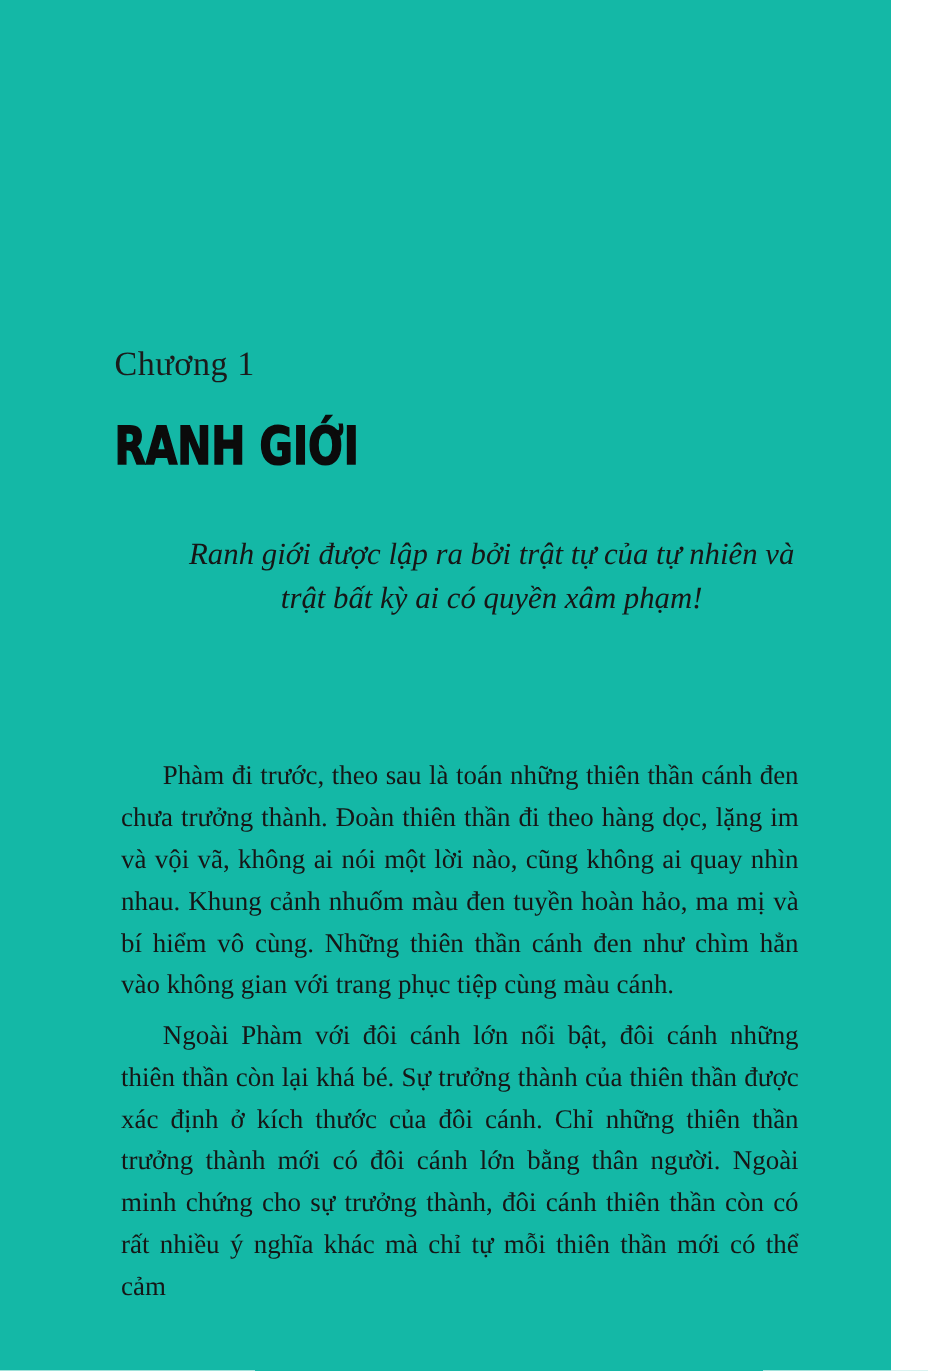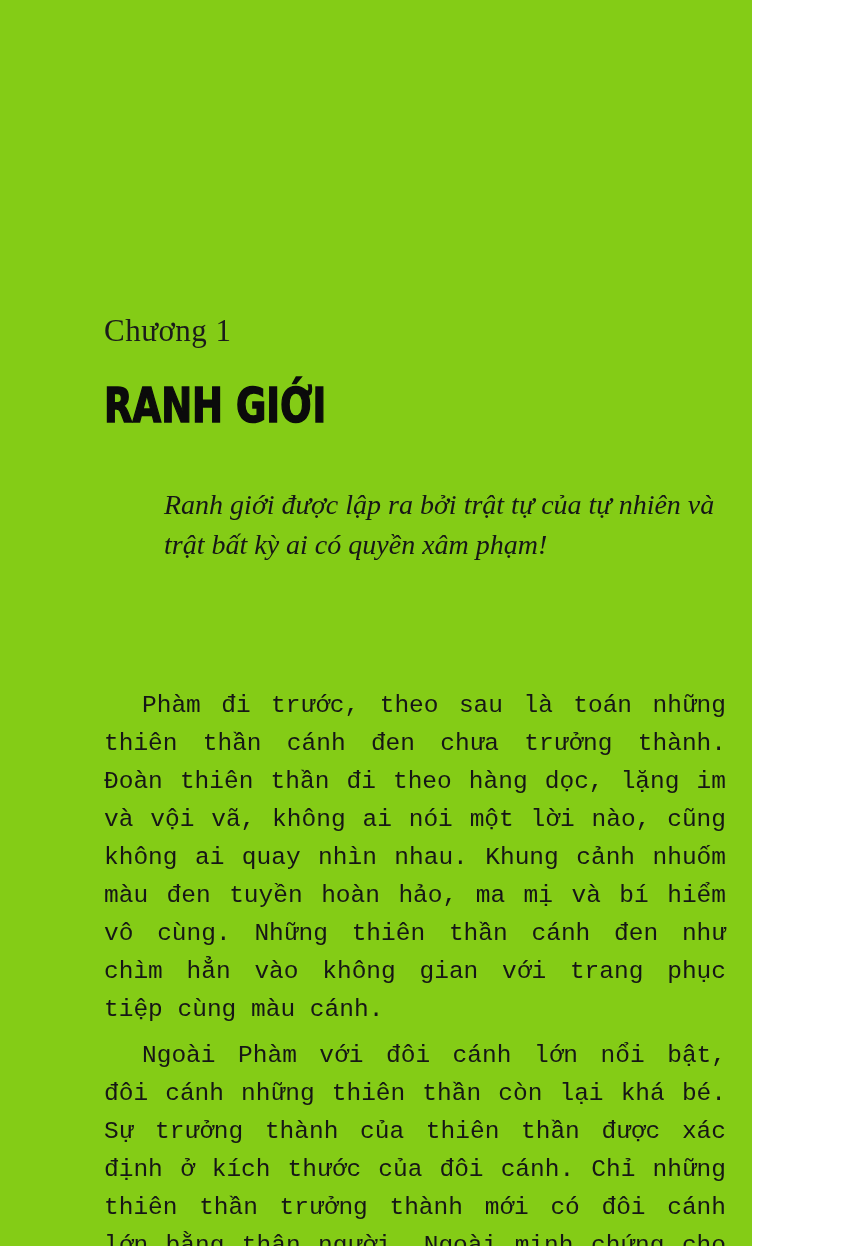--- a/index.html
+++ b/index.html
@@ -2,23 +2,23 @@
 <html><head>
 <meta charset="utf-8">
 <style>
   html, body {
     margin: 0;
     padding: 0;
     background: #ffffff;
   }
   .page {
     position: relative;
-    width: 752px;
+    width: 810px;
     height: 1246px;
-    background: #84cc16;
+    background: #14b8a6;
     overflow: hidden;
     color: #1b1b1b;
   }
   .chapter-label {
     position: absolute;
     top: 313px;
     left: 104px;
     font-family: "Liberation Serif", "DejaVu Serif", serif;
     font-size: 31px;
     font-weight: 400;
@@ -39,21 +39,21 @@
     -webkit-text-stroke: 1.6px #0b0b0b;
     transform: scaleX(0.74) scaleY(0.95);
     transform-origin: left top;
     white-space: nowrap;
   }
   .epigraph {
     position: absolute;
     top: 485px;
     left: 164px;
     width: 566px;
-    text-align: left;
+    text-align: center;
     font-family: "Liberation Serif", "DejaVu Serif", serif;
     font-style: italic;
     font-size: 28px;
     line-height: 40px;
     color: #161616;
   }
   .epigraph .epigraph-line {
     white-space: nowrap;
   }
   .body-text {
@@ -61,23 +61,22 @@
     top: 687px;
     left: 104px;
     width: 622px;
     font-family: "Liberation Serif", "DejaVu Serif", serif;
     font-size: 24.5px;
     line-height: 38px;
     text-align: justify;
     color: #161616;
   }
   .body-text p {
-    margin: 0 0 8px 0;
+    margin: 0 0 8px 6px;
     text-indent: 38px;
-    font-family: Liberation Mono, monospace;
   }
 </style>
 </head>
 <body>
 
 <div class="page">
 
   <div class="chapter-label">Chương 1</div>
 
   <div class="chapter-title">RANH GIỚI</div>

